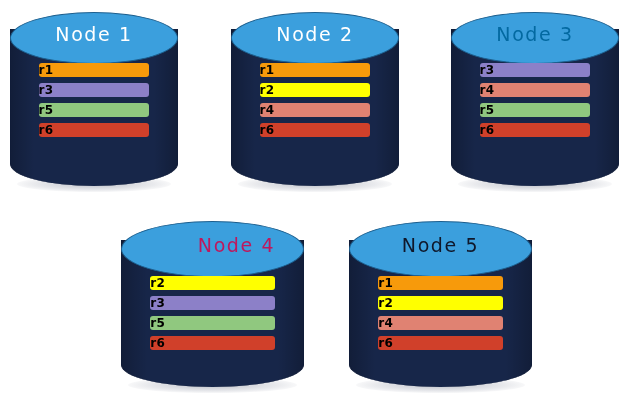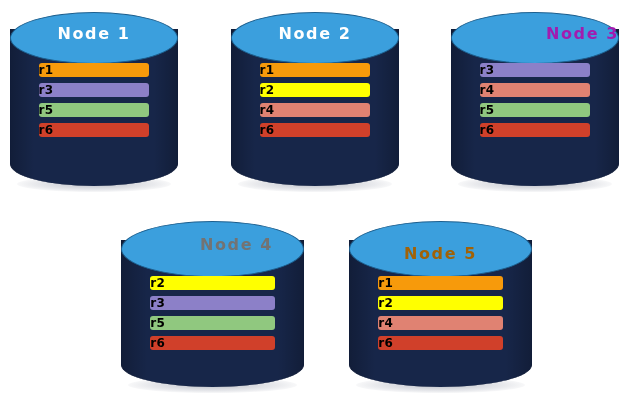--- a/index.html
+++ b/index.html
@@ -81,22 +81,22 @@
     box-sizing: border-box;
     z-index: 2;
   }
 
   .node-label {
     position: absolute;
     left: 0; right: 0;
     top: 13px;
     text-align: center;
     color: #ffffff;
-    font-size: 16px;
-    font-weight: 700;
+    font-size: 19px;
+    font-weight: 400;
     letter-spacing: 1.6px;
     white-space: nowrap;
     z-index: 3;
     line-height: 18px;
   }
 
   
   .replica-list {
     position: absolute;
     left: 17%;
@@ -159,47 +159,47 @@
       <div class="replica-bar" style="background-color: rgb(255, 255, 0); color: rgb(0, 0, 0);">r2</div>
       <div class="replica-bar" style="background-color: rgb(224, 130, 114); color: rgb(0, 0, 0);">r4</div>
       <div class="replica-bar" style="background-color: rgb(208, 64, 42); color: rgb(0, 0, 0);">r6</div>
     </div>
   </div>
 
   <div class="node" id="node-3">
     <div class="node-shadow"></div>
     <div class="node-body" style="background-color: rgb(23, 38, 73);"></div>
     <div class="node-top" style="background-color: rgb(59, 159, 221);"></div>
-    <div class="node-label" style="color: #a21caf; text-align: right;">Node 3</div>
+    <div class="node-label" style="color: #0369a1;">Node 3</div>
     <div class="replica-list">
       <div class="replica-bar" style="background-color: rgb(140, 128, 200); color: rgb(0, 0, 0);">r3</div>
       <div class="replica-bar" style="background-color: rgb(224, 130, 114); color: rgb(0, 0, 0);">r4</div>
       <div class="replica-bar" style="background-color: rgb(144, 200, 127); color: rgb(0, 0, 0);">r5</div>
       <div class="replica-bar" style="background-color: rgb(208, 64, 42); color: rgb(0, 0, 0);">r6</div>
     </div>
   </div>
 
   <div class="node" id="node-4">
     <div class="node-shadow"></div>
     <div class="node-body" style="background-color: rgb(23, 38, 73);"></div>
     <div class="node-top" style="background-color: rgb(59, 159, 221);"></div>
-    <div class="node-label" style="color: #737373; margin-left: 48px;">Node 4</div>
+    <div class="node-label" style="color: #be185d; margin-left: 48px;">Node 4</div>
     <div class="replica-list">
       <div class="replica-bar" style="background-color: rgb(255, 255, 0); color: rgb(0, 0, 0);">r2</div>
       <div class="replica-bar" style="background-color: rgb(140, 128, 200); color: rgb(0, 0, 0);">r3</div>
       <div class="replica-bar" style="background-color: rgb(144, 200, 127); color: rgb(0, 0, 0);">r5</div>
       <div class="replica-bar" style="background-color: rgb(208, 64, 42); color: rgb(0, 0, 0);">r6</div>
     </div>
   </div>
 
   <div class="node" id="node-5">
     <div class="node-shadow"></div>
     <div class="node-body" style="background-color: rgb(23, 38, 73);"></div>
     <div class="node-top" style="background-color: rgb(59, 159, 221);"></div>
-    <div class="node-label" style="color: #a16207; margin-top: 9px;">Node 5</div>
+    <div class="node-label" style="color: #0f172a;">Node 5</div>
     <div class="replica-list">
       <div class="replica-bar" style="background-color: rgb(247, 154, 11); color: rgb(0, 0, 0);">r1</div>
       <div class="replica-bar" style="background-color: rgb(255, 255, 0); color: rgb(0, 0, 0);">r2</div>
       <div class="replica-bar" style="background-color: rgb(224, 130, 114); color: rgb(0, 0, 0);">r4</div>
       <div class="replica-bar" style="background-color: rgb(208, 64, 42); color: rgb(0, 0, 0);">r6</div>
     </div>
   </div>
 
 </div>
 

